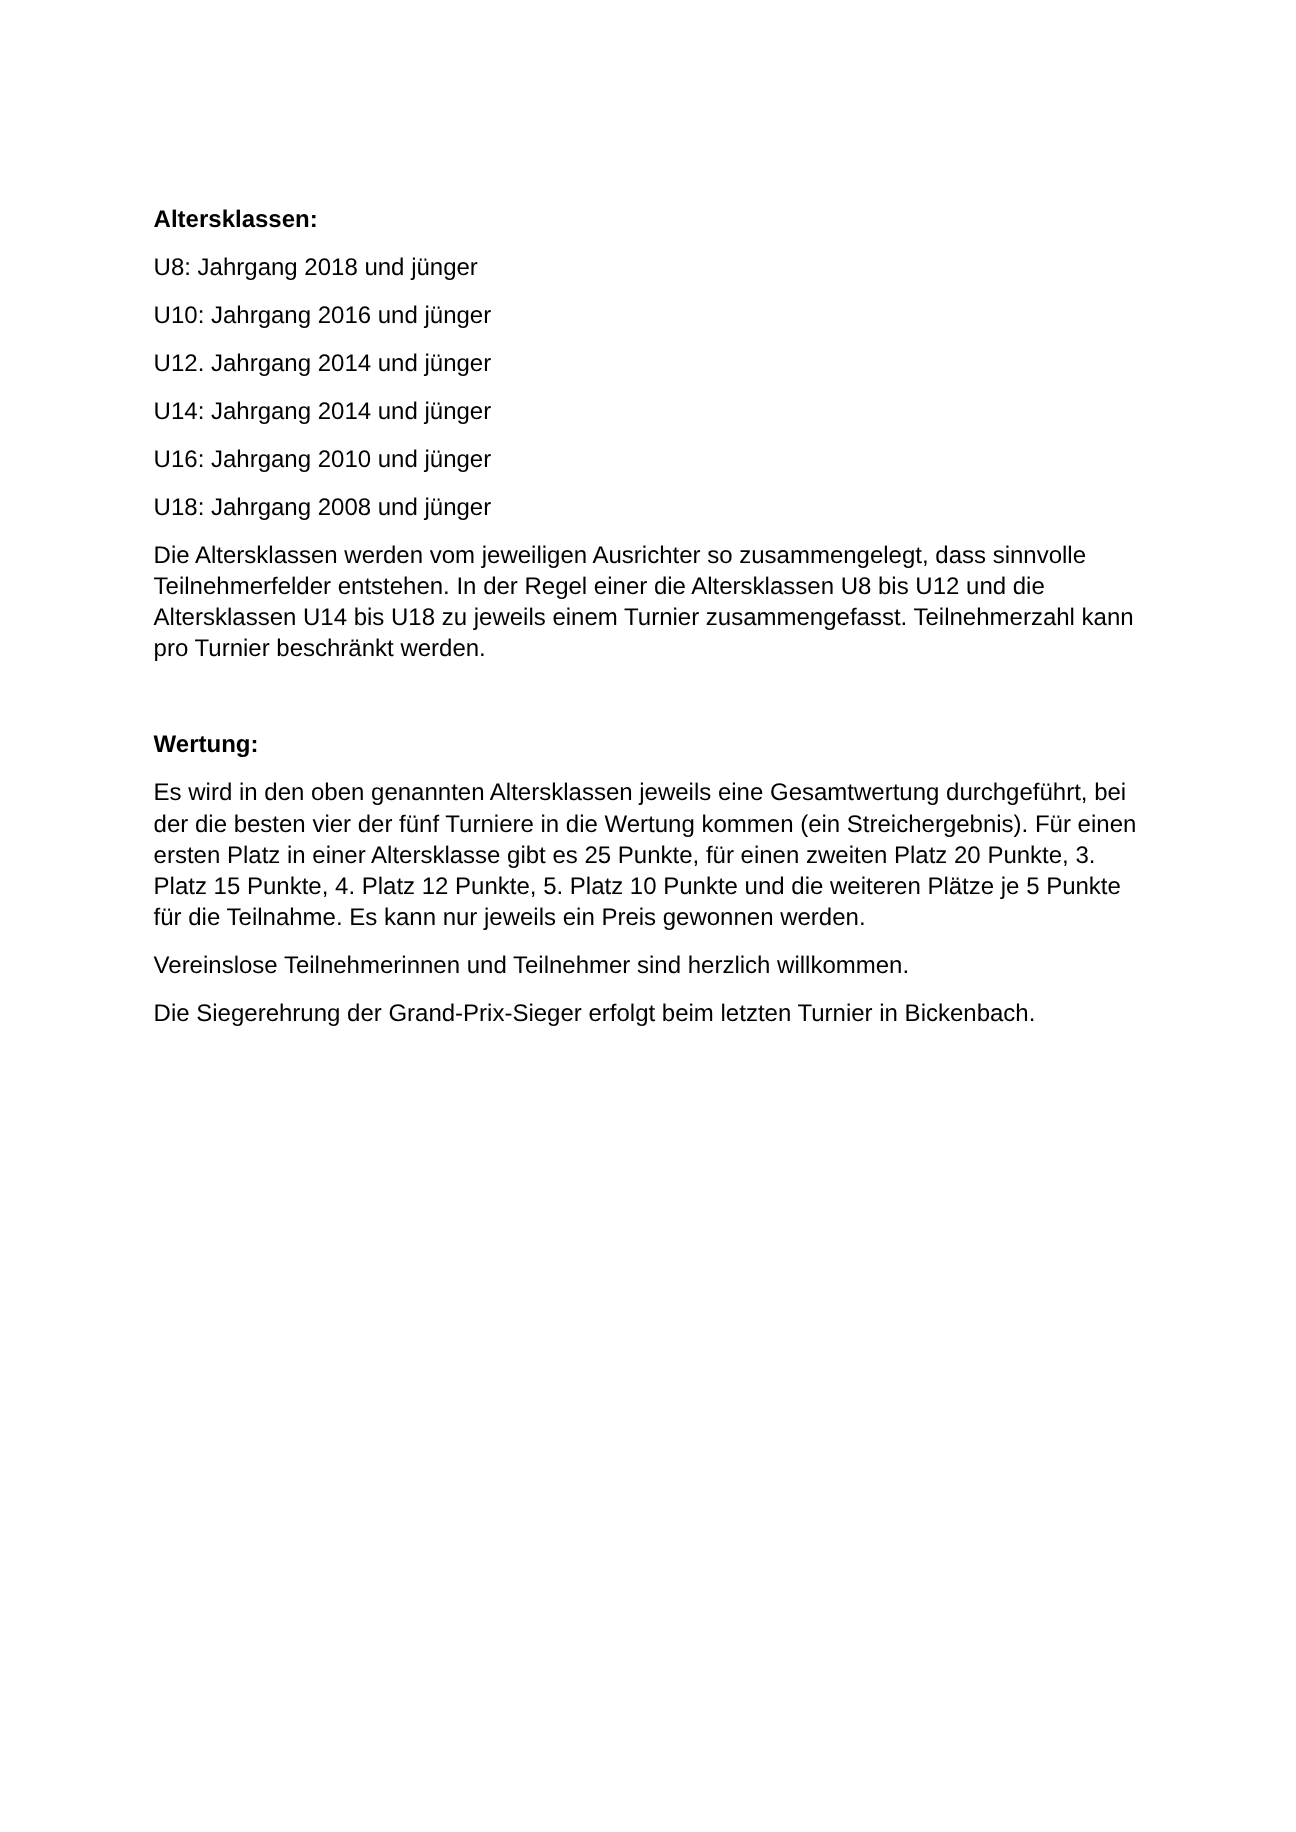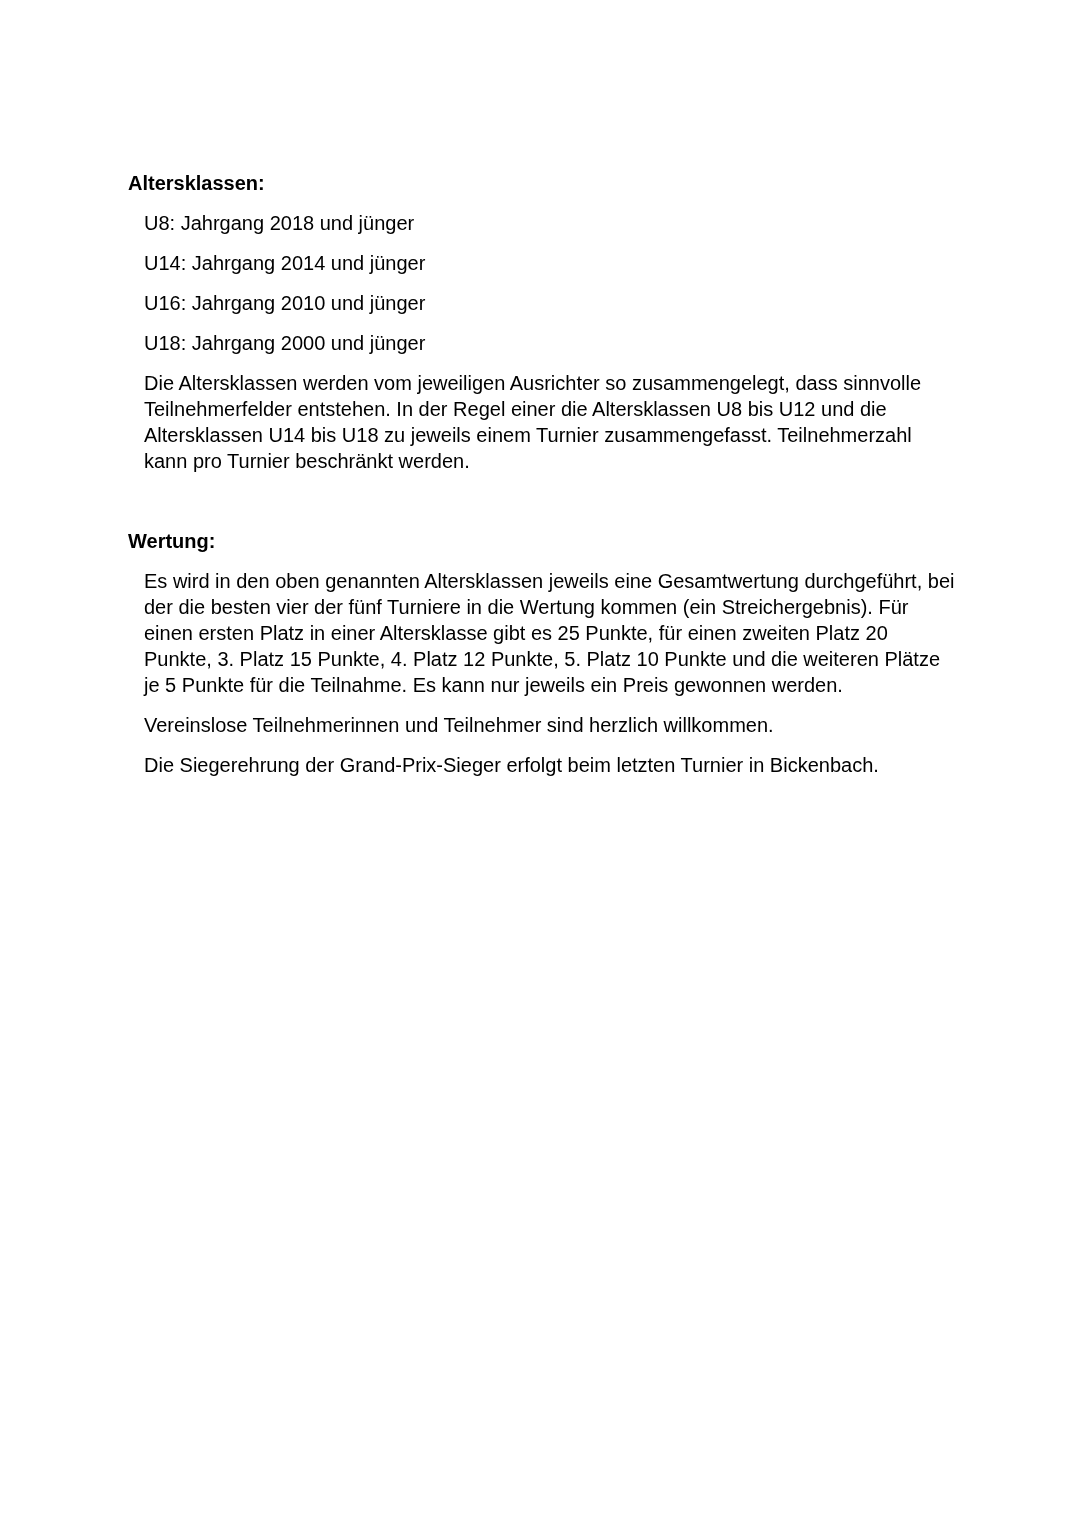--- a/index.html
+++ b/index.html
@@ -28,44 +28,46 @@
     font-size: 20px;
     line-height: 26px;
   }
   .heading {
     font-size: 20px;
     line-height: 26px;
     font-weight: bold;
     margin: 0 0 14px 0;
   }
   .doc-line {
-    margin: 0 0 14px 16px;
+    margin: 0 0 14px 0;
   }
   .spacer {
     height: 26px;
     margin: 0 0 14px 0;
   }
 </style>
 </head>
 <body>
 
 <div class="page">
   <div class="content">
 
     <h2 class="heading">Altersklassen:</h2>
 
     <p class="doc-line">U8: Jahrgang 2018 und jünger</p>
 
+    <p class="doc-line">U10: Jahrgang 2016 und jünger</p>
 
+    <p class="doc-line">U12. Jahrgang 2014 und jünger</p>
 
     <p class="doc-line">U14: Jahrgang 2014 und jünger</p>
 
     <p class="doc-line">U16: Jahrgang 2010 und jünger</p>
 
-    <p class="doc-line">U18: Jahrgang 2000 und jünger</p>
+    <p class="doc-line">U18: Jahrgang 2008 und jünger</p>
 
 
     <p class="doc-line">Die Altersklassen werden vom jeweiligen Ausrichter so zusammengelegt, dass sinnvolle Teilnehmerfelder entstehen. In der Regel einer die Altersklassen U8 bis U12 und die Altersklassen U14 bis U18 zu jeweils einem Turnier zusammengefasst. Teilnehmerzahl kann pro Turnier beschränkt werden.</p>
 
     <div class="spacer"></div>
 
     <h2 class="heading">Wertung:</h2>
 
     <p class="doc-line">Es wird in den oben genannten Altersklassen jeweils eine Gesamtwertung durchgeführt, bei der die besten vier der fünf Turniere in die Wertung kommen (ein Streichergebnis). Für einen ersten Platz in einer Altersklasse gibt es 25 Punkte, für einen zweiten Platz 20 Punkte, 3. Platz 15 Punkte, 4. Platz 12 Punkte, 5. Platz 10 Punkte und die weiteren Plätze je 5 Punkte für die Teilnahme. Es kann nur jeweils ein Preis gewonnen werden.</p>
 

